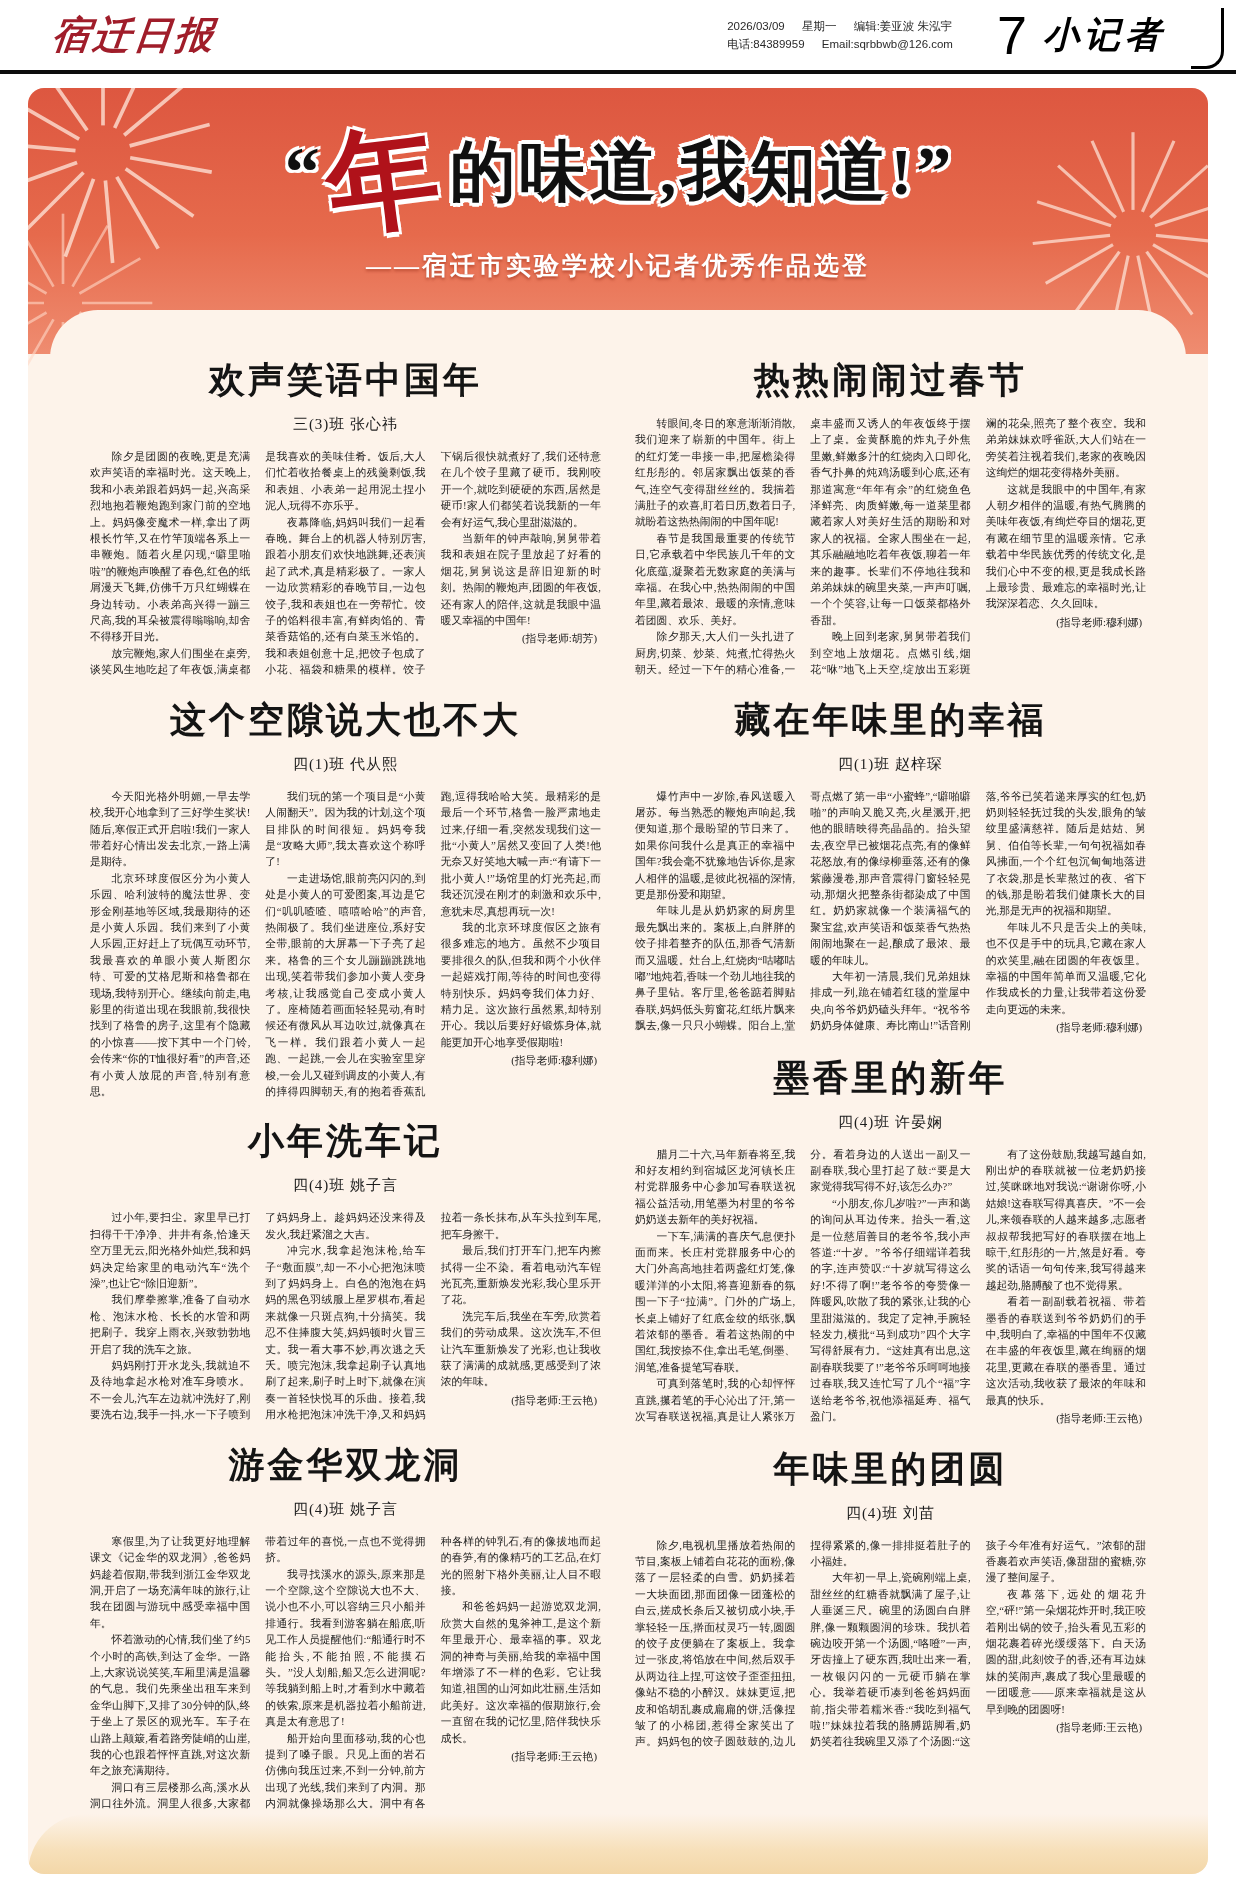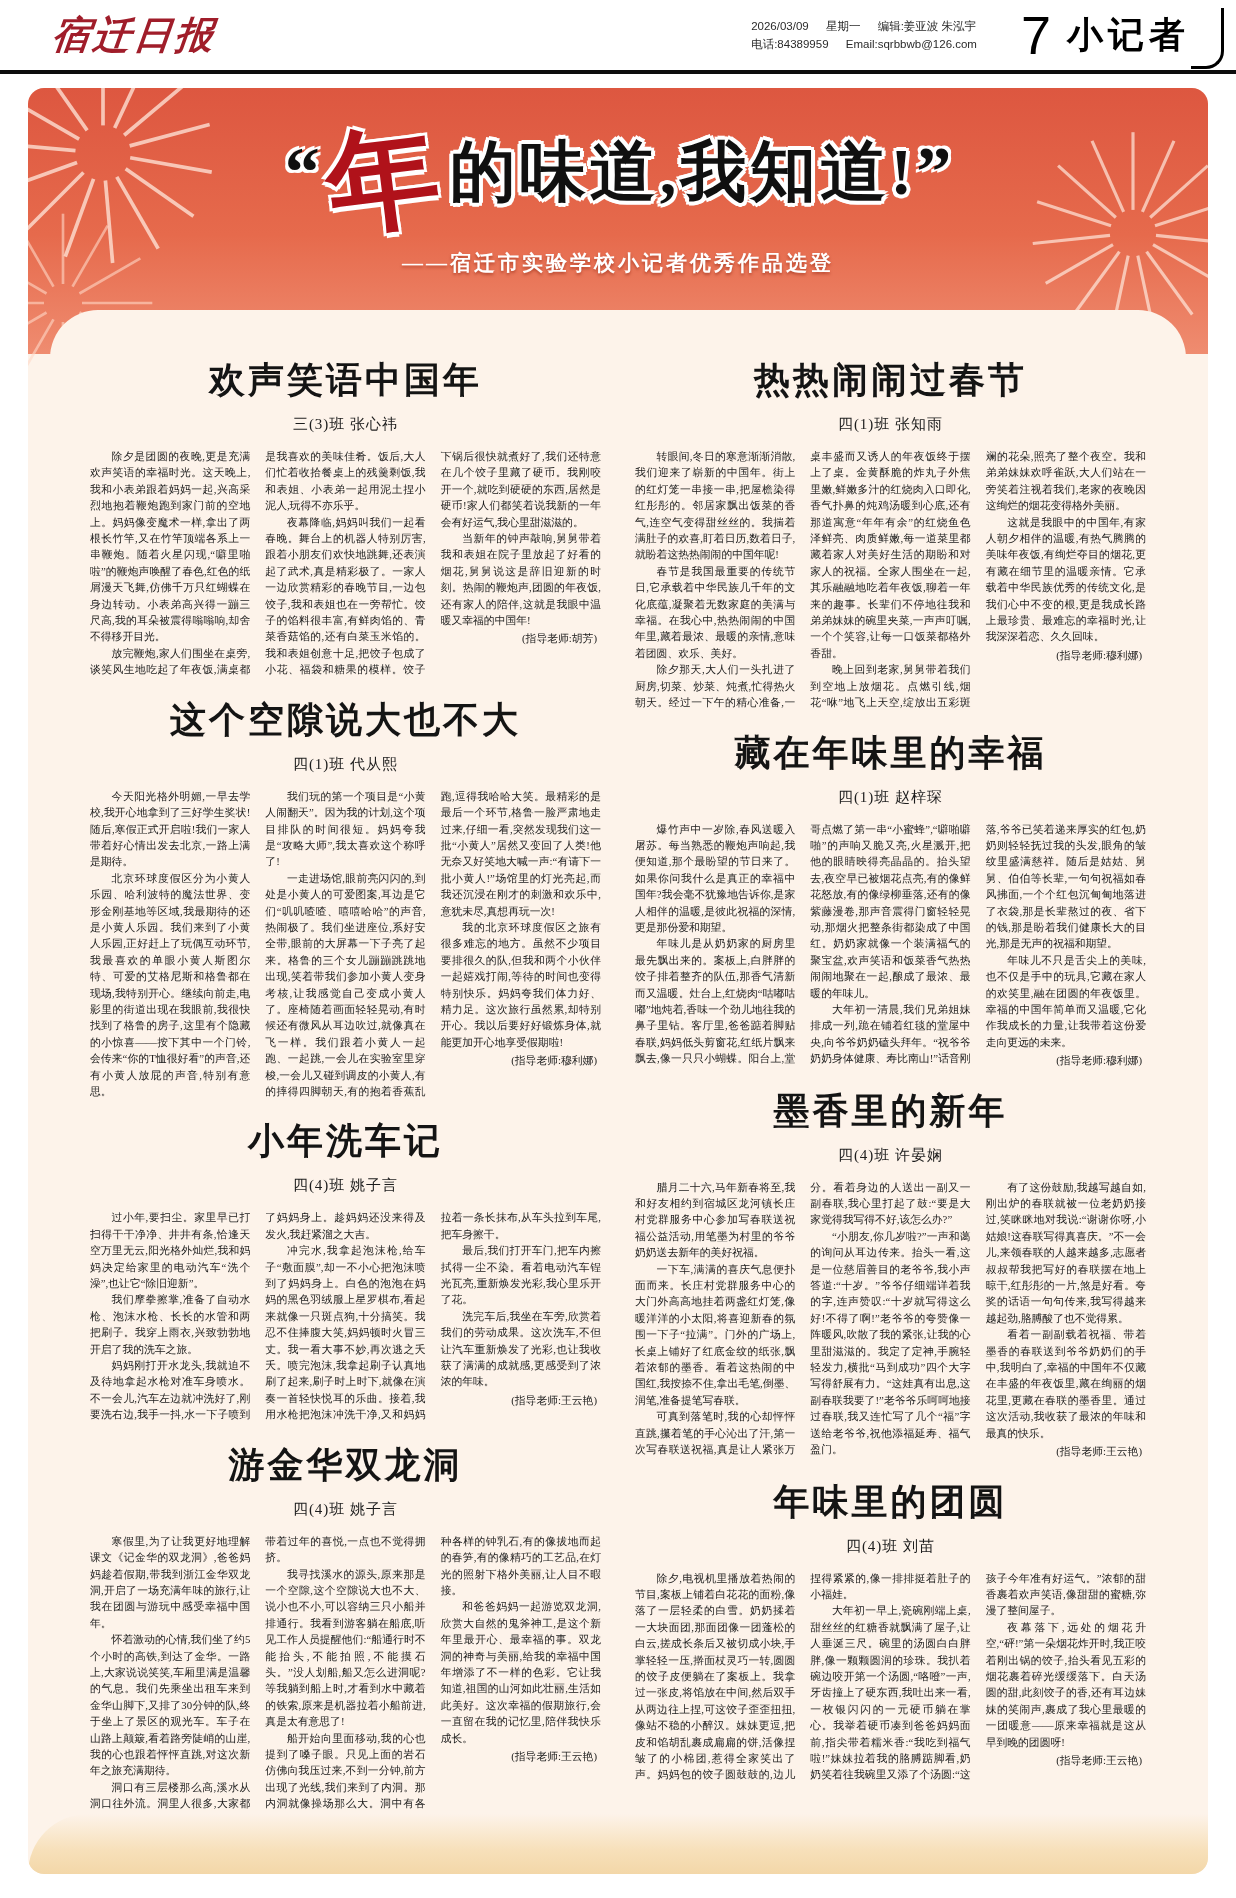--- a/index.html
+++ b/index.html
@@ -9,39 +9,39 @@
   
   .masthead{position:relative;height:74px;margin:0;padding:0 0 0 52px;
             border-bottom:4px solid #0d0d0d;display:flex;align-items:center;box-sizing:border-box;background:#fff;}
   .paper-name{font-size:38px;font-weight:bold;font-style:italic;color:#a01d2a;
               letter-spacing:3px;transform:skewX(-6deg);white-space:nowrap;}
   .issue-info{margin-left:auto;margin-right:26px;font-size:11.5px;line-height:1.6;
               color:#2a2a2a;font-family:"Liberation Sans",sans-serif;text-align:left;}
   .issue-info .row span{margin-right:14px;}
   .page-no{font-size:54px;font-weight:400;font-family:"Liberation Sans",sans-serif;
            color:#000;margin:0 16px 0 4px;line-height:1;}
-  .section-name{font-size:36px;font-weight:600;letter-spacing:5px;color:#000;margin-right:46px;line-height:1;}
+  .section-name{font-size:36px;font-weight:600;letter-spacing:5px;color:#000;margin-right:70px;line-height:1;font-style:italic;}
   .corner-bracket{position:absolute;right:12px;top:8px;width:30px;height:58px;
                   border-right:3px solid #000;border-bottom:3px solid #000;
                   border-bottom-right-radius:18px;}
 
   
   .poster{position:relative;margin:14px 28px 0;height:1786px;border-radius:16px;
           overflow:hidden;background:#fdf3ea;}
   .banner{position:relative;height:266px;
           background:linear-gradient(180deg,#dd5740 0%,#e66a4c 55%,#ef8c70 100%);}
   .banner-title{position:relative;text-align:center;padding-top:34px;white-space:nowrap;z-index:2;}
   .bt-black{font-size:66px;font-weight:bold;color:#101010;letter-spacing:4px;vertical-align:middle;
             text-shadow:-3px -3px 0 #fff,3px -3px 0 #fff,-3px 3px 0 #fff,3px 3px 0 #fff,0 4px 0 #fff,0 -4px 0 #fff,4px 0 0 #fff,-4px 0 0 #fff;padding-left:6px;}
   .bt-quote{font-size:70px;font-weight:bold;color:#101010;vertical-align:middle;
             text-shadow:-3px -3px 0 #fff,3px -3px 0 #fff,-3px 3px 0 #fff,3px 3px 0 #fff;}
   .bt-year{display:inline-block;font-size:112px;font-weight:bold;color:#b0121a;line-height:0.9;
            transform:rotate(-7deg) translateY(8px);margin:0 6px;vertical-align:middle;
            text-shadow:-3px -3px 0 #fff,3px -3px 0 #fff,-3px 3px 0 #fff,3px 3px 0 #fff,0 5px 0 #fff;}
-  .banner-subtitle{position:relative;text-align:center;margin-top:26px;font-size:21px;font-weight:bold;
+  .banner-subtitle{position:relative;text-align:center;margin-top:26px;font-size:25px;font-weight:bold;
            color:#ffffff;letter-spacing:3px;z-index:2;text-shadow:0 2px 3px rgba(140,35,15,.55);}
 
   
   .burst{position:absolute;pointer-events:none;}
   .burst svg{display:block;}
 
   
   .card{position:relative;margin:-44px 22px 0;background:#fdf3ea;border-radius:48px 48px 0 0;
         padding:40px 16px 0;min-height:1470px;z-index:3;}
   .articles{position:relative;display:grid;grid-template-columns:1fr 1fr;column-gap:34px;
@@ -200,21 +200,20 @@
               <p class="para">我寻找溪水的源头,原来那是一个空隙,这个空隙说大也不大、说小也不小,可以容纳三只小船并排通行。我看到游客躺在船底,听见工作人员提醒他们:“船通行时不能抬头,不能拍照,不能摸石头。”没人划船,船又怎么进洞呢?等我躺到船上时,才看到水中藏着的铁索,原来是机器拉着小船前进,真是太有意思了!</p>
               <p class="para">船开始向里面移动,我的心也提到了嗓子眼。只见上面的岩石仿佛向我压过来,不到一分钟,前方出现了光线,我们来到了内洞。那内洞就像操场那么大。洞中有各种各样的钟乳石,有的像拔地而起的春笋,有的像精巧的工艺品,在灯光的照射下格外美丽,让人目不暇接。</p>
               <p class="para">和爸爸妈妈一起游览双龙洞,欣赏大自然的鬼斧神工,是这个新年里最开心、最幸福的事。双龙洞的神奇与美丽,给我的幸福中国年增添了不一样的色彩。它让我知道,祖国的山河如此壮丽,生活如此美好。这次幸福的假期旅行,会一直留在我的记忆里,陪伴我快乐成长。</p>
               <p class="teacher">(指导老师:王云艳)</p>
             </div>
   </div>
 </div>
       <div>
   <div class="article">
     <div class="article-title">热热闹闹过春节</div>
-    <div class="article-byline">四(1)班 张知雨</div>
     <div class="article-body">
               <p class="para">转眼间,冬日的寒意渐渐消散,我们迎来了崭新的中国年。街上的红灯笼一串接一串,把屋檐染得红彤彤的。邻居家飘出饭菜的香气,连空气变得甜丝丝的。我揣着满肚子的欢喜,盯着日历,数着日子,就盼着这热热闹闹的中国年呢!</p>
               <p class="para">春节是我国最重要的传统节日,它承载着中华民族几千年的文化底蕴,凝聚着无数家庭的美满与幸福。在我心中,热热闹闹的中国年里,藏着最浓、最暖的亲情,意味着团圆、欢乐、美好。</p>
               <p class="para">除夕那天,大人们一头扎进了厨房,切菜、炒菜、炖煮,忙得热火朝天。经过一下午的精心准备,一桌丰盛而又诱人的年夜饭终于摆上了桌。金黄酥脆的炸丸子外焦里嫩,鲜嫩多汁的红烧肉入口即化,香气扑鼻的炖鸡汤暖到心底,还有那道寓意“年年有余”的红烧鱼色泽鲜亮、肉质鲜嫩,每一道菜里都藏着家人对美好生活的期盼和对家人的祝福。全家人围坐在一起,其乐融融地吃着年夜饭,聊着一年来的趣事。长辈们不停地往我和弟弟妹妹的碗里夹菜,一声声叮嘱,一个个笑容,让每一口饭菜都格外香甜。</p>
               <p class="para">晚上回到老家,舅舅带着我们到空地上放烟花。点燃引线,烟花“咻”地飞上天空,绽放出五彩斑斓的花朵,照亮了整个夜空。我和弟弟妹妹欢呼雀跃,大人们站在一旁笑着注视着我们,老家的夜晚因这绚烂的烟花变得格外美丽。</p>
               <p class="para">这就是我眼中的中国年,有家人朝夕相伴的温暖,有热气腾腾的美味年夜饭,有绚烂夺目的烟花,更有藏在细节里的温暖亲情。它承载着中华民族优秀的传统文化,是我们心中不变的根,更是我成长路上最珍贵、最难忘的幸福时光,让我深深着恋、久久回味。</p>
               <p class="teacher">(指导老师:穆利娜)</p>
             </div>
   </div>
 

